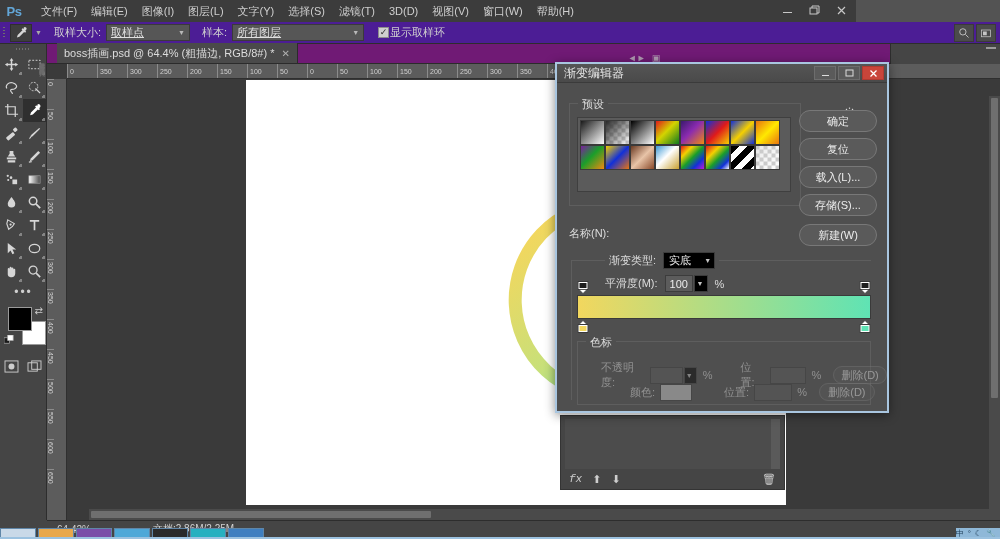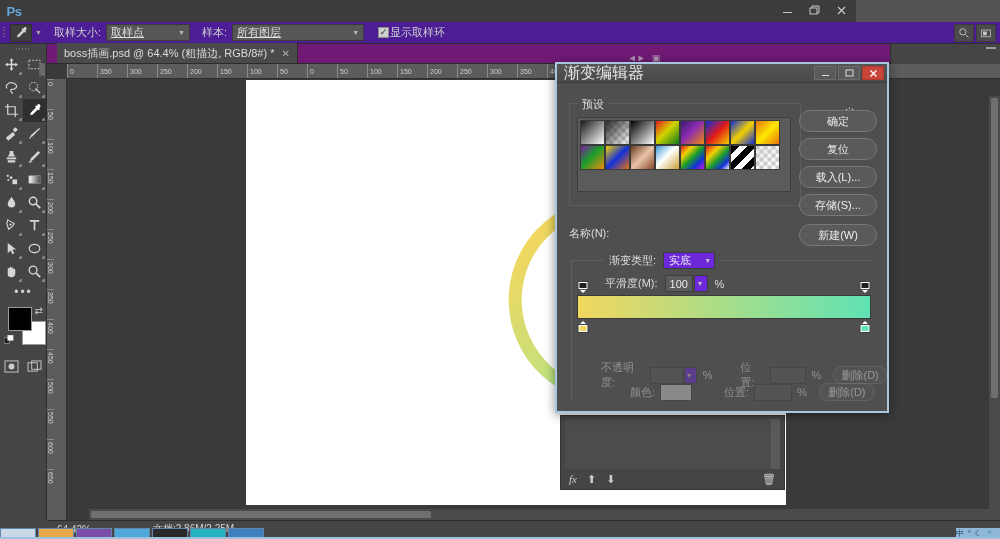--- a/index.html
+++ b/index.html
@@ -210,21 +210,21 @@
   
   .dlg{
     position:absolute; left:555px; top:62px; width:334px; height:351px;
     background:#4f4f4f; border:2px solid #a9c6e0; box-shadow:0 2px 10px rgba(0,0,0,.45);
   }
   .dlg-tb{
     height:19px; background:linear-gradient(to bottom,#555,#4a4a4a);
     display:flex; align-items:center; padding-left:7px;
     border-bottom:1px solid #3b3b3b;
   }
-  .dlg-title{ font-size:16px; color:#e6e6e6; }
+  .dlg-title{ font-size:12px; color:#e6e6e6; }
   .dlg-wctrl{ margin-left:auto; display:flex; gap:2px; padding-right:3px; }
   .dlg-wb{
     width:22px; height:14px; border:1px solid #6d6d6d; background:#5a5a5a;
     display:flex; align-items:center; justify-content:center; color:#dcdcdc; font-size:9px;
   }
   .dlg-wb.close{ background:#c9453a; border-color:#b03a31; color:#fff; }
   .dlg-body{ position:relative; width:100%; height:332px; }
 
   .grp{ position:absolute; border:1px solid #5e5e5e; }
   .grp-legend{
@@ -240,21 +240,21 @@
   .gear{
     position:absolute; right:24px; top:24px; color:#dadada; font-size:11px;
   }
   .fld-row{ position:absolute; display:flex; align-items:center; }
   .lbl{ font-size:11px; color:#dcdcdc; }
   .txt{
     background:#5c5c5c; border:1px solid #3c3c3c; height:17px; color:#ececec;
     font-size:11px; display:flex; align-items:center; padding:0 4px;
   }
   .sel{
-    background:#6d28d9; border:1px solid #3c3c3c; height:17px; color:#ececec;
+    background:#000000; border:1px solid #3c3c3c; height:17px; color:#ececec;
     font-size:11px; display:flex; align-items:center; padding:0 14px 0 5px; position:relative;
   }
   .sel .arw{ position:absolute; right:3px; font-size:7px; color:#c3c3c3; }
   .rbtn{
     position:absolute; right:10px; width:78px; height:22px; border-radius:11px;
     background:#5a5a5a; border:1px solid #787878; color:#ececec; font-size:11px;
     display:flex; align-items:center; justify-content:center;
   }
 
   .gradbar-wrap{ position:absolute; left:20px; top:198px; width:294px; height:58px; }
@@ -292,20 +292,33 @@
     position:absolute; left:0; top:520px; width:47px; height:17px; background:#454545;
   }
 </style>
 </head>
 <body>
 
 <div id="app">
 
   <div class="titlebar">
     <div class="ps-logo">Ps</div>
+    <div class="menubar">
+      <div class="menu-item">文件(F)</div>
+      <div class="menu-item">编辑(E)</div>
+      <div class="menu-item">图像(I)</div>
+      <div class="menu-item">图层(L)</div>
+      <div class="menu-item">文字(Y)</div>
+      <div class="menu-item">选择(S)</div>
+      <div class="menu-item">滤镜(T)</div>
+      <div class="menu-item">3D(D)</div>
+      <div class="menu-item">视图(V)</div>
+      <div class="menu-item">窗口(W)</div>
+      <div class="menu-item">帮助(H)</div>
+    </div>
     <div class="win-ctrls">
       <div class="win-btn">
         <svg width="11" height="11">
             <rect x="1" y="7" width="9" height="1" fill="#c8c8c8"></rect>
           </svg>
       </div>
       <div class="win-btn">
         <svg width="11" height="11">
             <rect x="1" y="3" width="7" height="6" fill="none" stroke="#c8c8c8"></rect>
             <path d="M3 3 V1 H10 V8 H8" fill="none" stroke="#c8c8c8"></path>
@@ -671,21 +684,21 @@
           <div class="thumb"></div>
         </div>
     </div>
   </div>
 
   <div class="layers-panel">
     <div class="layers-list">
       <div class="vsb"></div>
     </div>
     <div class="layers-foot">
-      <span style="font-style:italic;font-family:Liberation Serif, serif;">fx</span>
+      <span style="font-style:italic;font-family:Liberation Mono, monospace;">fx</span>
       <span>⬆</span>
       <span>⬇</span>
       <span class="trash">🗑</span>
     </div>
   </div>
 
   <div class="ps-dark-strip"></div>
   <div class="statusbar">
     <div class="st-zoom">64.42%</div>
     <div class="st-doc">文档:2.86M/2.25M</div>
@@ -843,20 +856,23 @@
         </div>
         <div class="stop-bot" style="left:288px;">
           <svg width="11" height="13" viewBox="0 0 11 13">
               <path d="M5.5 0.5 L1.5 4.5 L9.5 4.5z" fill="#ffffff" stroke="#3a3a3a" stroke-width=".7"></path>
               <rect x="0.5" y="4.5" width="10" height="8" fill="#ffffff" stroke="#3a3a3a"></rect>
               <rect x="2" y="6" width="7" height="5" fill="#5FE3B4" id="cstopRfill"></rect>
             </svg>
         </div>
       </div>
 
+      <div class="cstop-box">
+        <div class="grp-legend">色标</div>
+      </div>
 
       <div class="fld-row dim" style="left:44px; top:277px;">
         <span class="lbl">不透明度:</span>
         <div class="txt" style="width:34px; margin-left:4px;"></div>
         <div class="sel" style="width:13px; margin-left:1px; padding:0;">
           <span class="arw">▼</span>
         </div>
         <span class="lbl" style="margin-left:6px;">%</span>
         <span class="lbl" style="margin-left:28px;">位置:</span>
         <div class="txt" style="width:38px; margin-left:5px;"></div>

